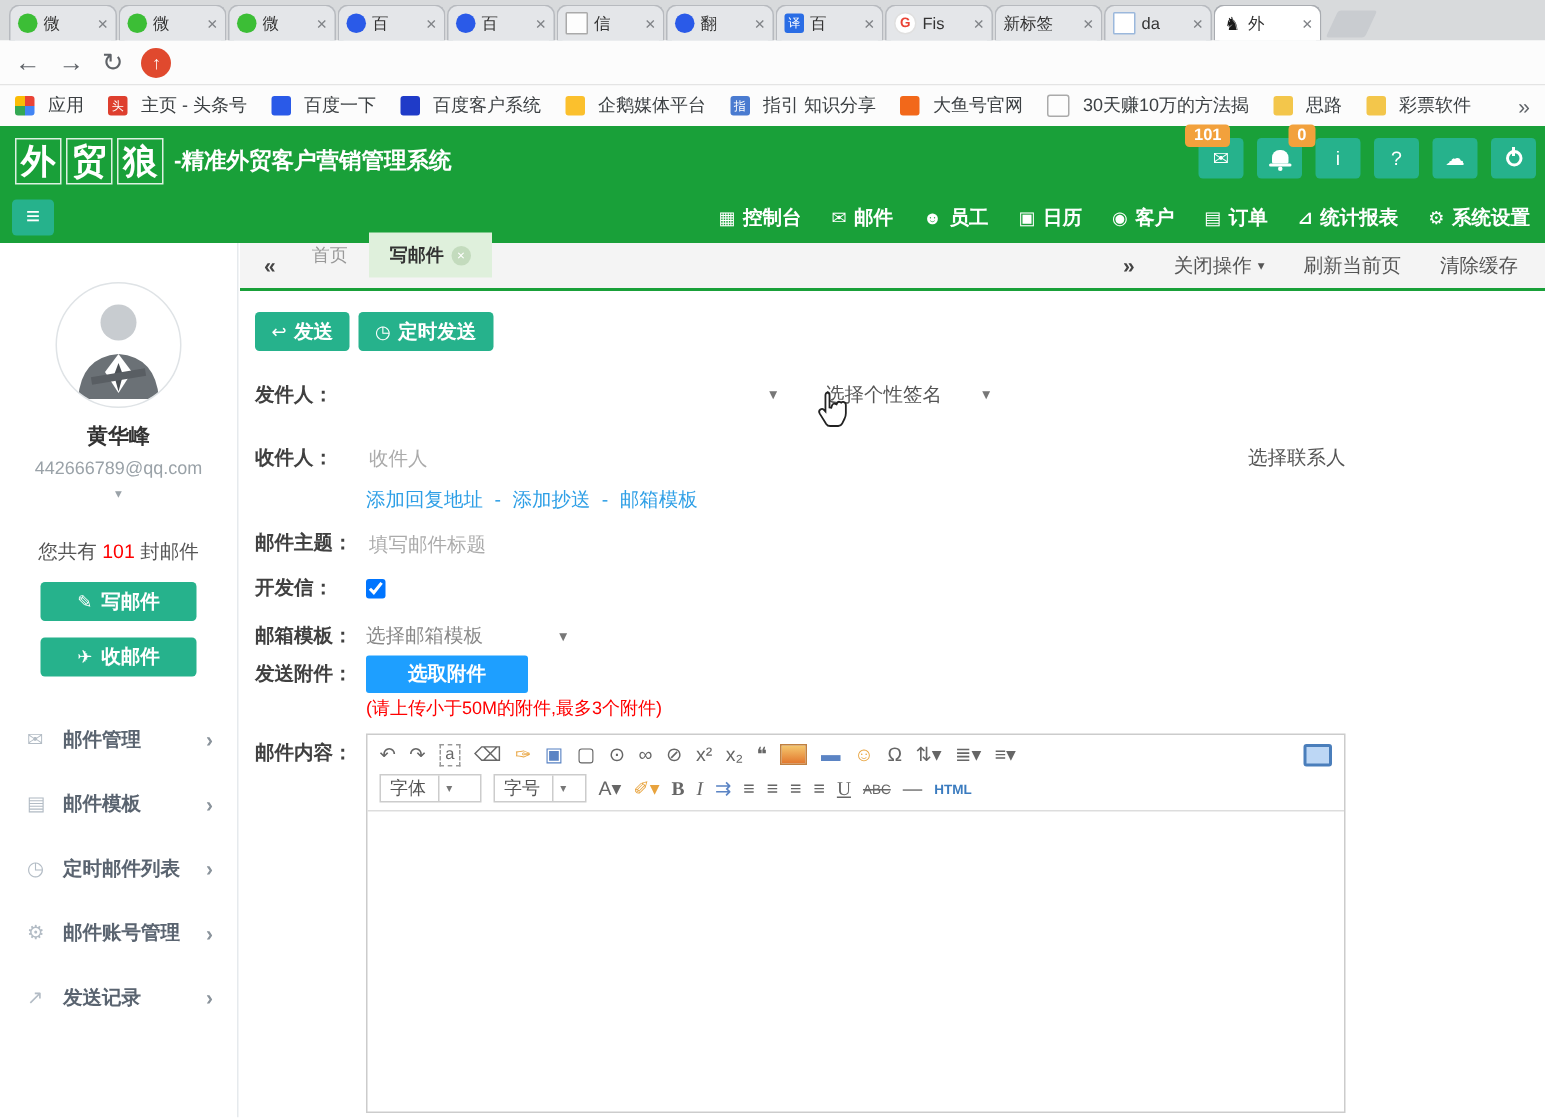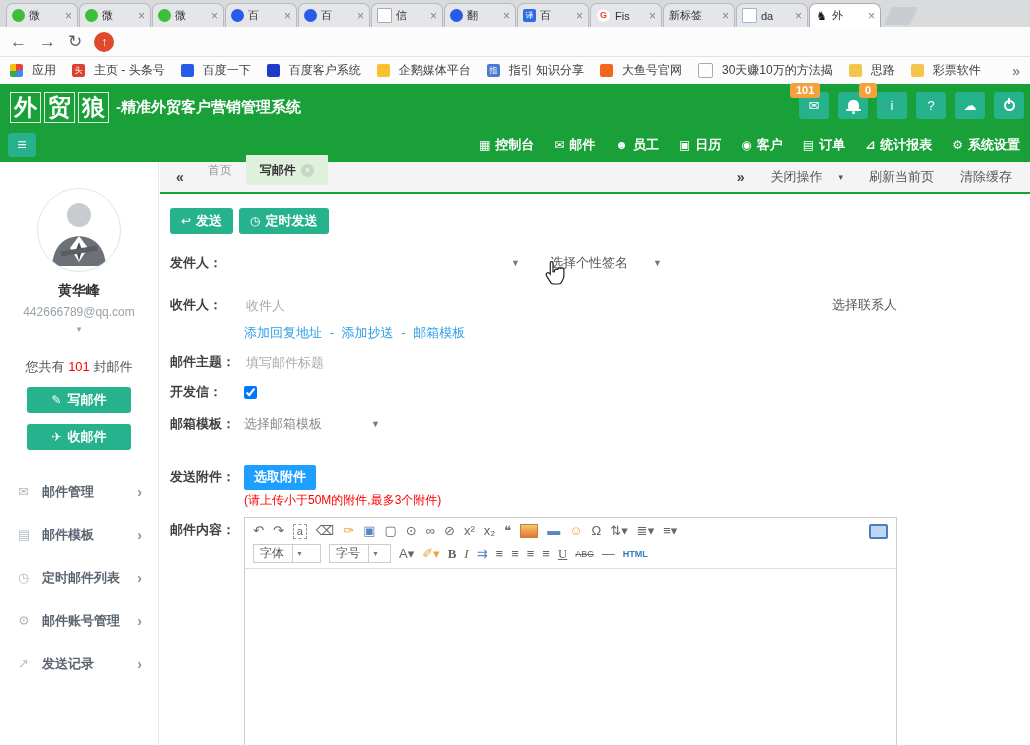--- a/index.html
+++ b/index.html
@@ -102,21 +102,21 @@
   .main{position:absolute;left:160px;top:162px;right:0;bottom:0;display:flex;flex-direction:column}
   .tabbar{height:30px;background:#F4F4F4;border-bottom:2px solid #19A039;display:flex;align-items:center;
           font-size:12px;color:#777;flex:none}
   .tb-nav{color:#444;font-weight:bold;font-size:14px;margin:0 10px 0 16px;cursor:pointer}
   .tb-tabs{display:flex;height:44px}
   .tb-tab{padding:0 14px;height:30px;display:flex;align-items:center;cursor:pointer;color:#999}
   .tb-tab[data-active="true"]{background:#DFF0DC;color:#333;font-weight:bold}
   .tb-close{display:inline-block;width:13px;height:13px;border-radius:50%;background:#C3DBBD;color:#fff;
             font-size:9px;line-height:13px;text-align:center;margin-left:5px;font-weight:normal}
   .tb-right{margin-left:auto;display:flex;align-items:center;gap:26px;padding-right:18px;color:#555;font-size:13px}
-  .tb-act{cursor:pointer;display:flex;align-items:center;gap:16px}
+  .tb-act{cursor:pointer;display:flex;align-items:center;gap:4px}
   .tb-caret{font-size:9px;color:#555}
 
   .content{flex:1;background:#fff;position:relative;padding:14px 0 0 10px;overflow:hidden}
   .action-btns{display:flex;gap:6px}
   .btn-teal{background:#26B28C;color:#fff;border-radius:3px;height:26px;padding:0 11px;font-size:13px;
             font-weight:bold;display:flex;align-items:center;gap:5px;border:none;cursor:pointer}
   .btn-teal .g{font-weight:normal;font-size:12px}
 
   .form{margin-top:16px}
   .form-row{display:flex;align-items:center;width:727px}
@@ -131,25 +131,25 @@
   .form-input{border:none;outline:none;font-size:13px;color:#333;background:transparent;flex:1;min-width:0;
               font-family:"Liberation Sans","DejaVu Sans",sans-serif}
   .form-input::placeholder{color:#ABABAB}
   .pick-contacts{color:#555;font-size:13px;flex:none;cursor:pointer}
   .links-row{margin:0 0 8px 74px;font-size:13px}
   .links-row a{color:#2E9FE6;text-decoration:none;cursor:pointer}
   .link-sep{color:#2E9FE6;margin:0 4px}
   .subject-row{margin-bottom:8px;height:24px}
   .dev-row{margin-bottom:10px;height:20px}
   .dev-row input{width:13px;height:13px;margin:0}
-  .tpl-row{margin-bottom:28px;height:24px}
+  .tpl-row{margin-bottom:0;height:24px}
   .tpl-sel{width:136px;display:flex;justify-content:space-between;align-items:center;color:#888;
            font-size:13px;cursor:pointer}
   .attach-row{margin-bottom:2px;height:26px}
-  .btn-attach{background:#1E9FFF;color:#fff;border:none;border-radius:2px;height:25px;padding:0 10px;
+  .btn-attach{background:#1E9FFF;color:#fff;border:none;border-radius:2px;height:25px;padding:0 28px;
               font-size:13px;font-weight:bold;cursor:pointer}
   .note-row{margin:0 0 8px 74px;color:#FF0000;font-size:12px}
   .content-row{align-items:flex-start}
   .content-row .form-label{margin-top:4px}
 
   
   .editor{width:653px;box-sizing:border-box;border:1px solid #CCC;background:#fff}
   .ed-row1{display:flex;align-items:center;gap:9px;padding:5px 8px 3px;position:relative}
   .ed-row2{display:flex;align-items:center;gap:8px;padding:2px 8px 5px;border-bottom:1px solid #DDD}
   .ed-btn{color:#666;font-size:13px;line-height:16px;white-space:nowrap;cursor:pointer}

